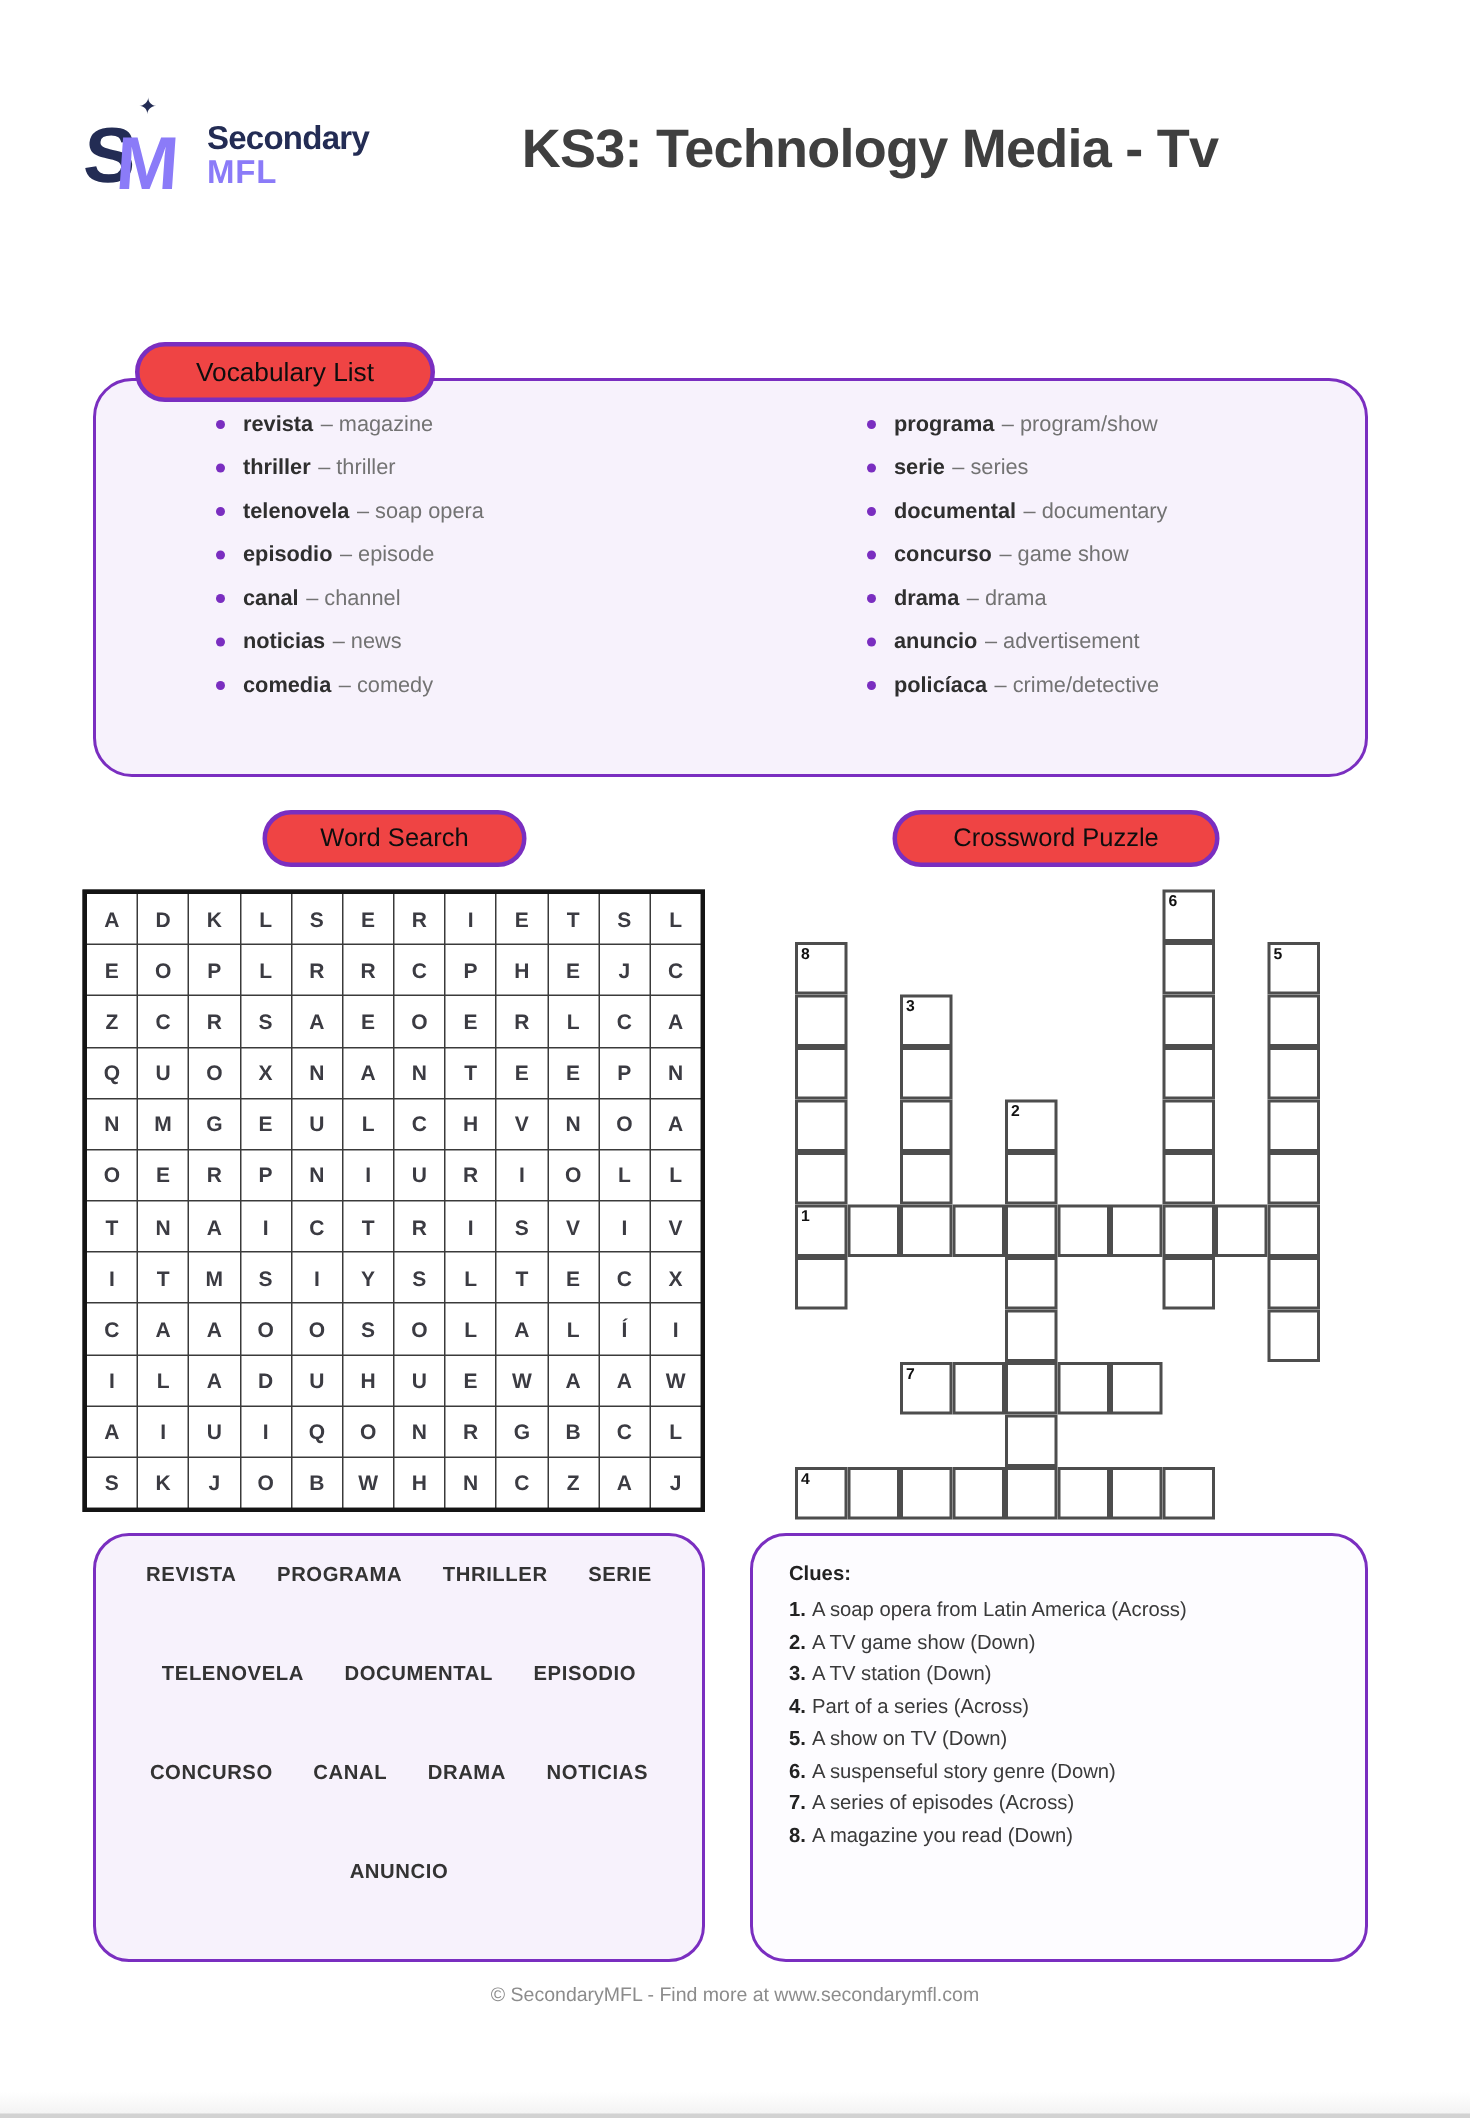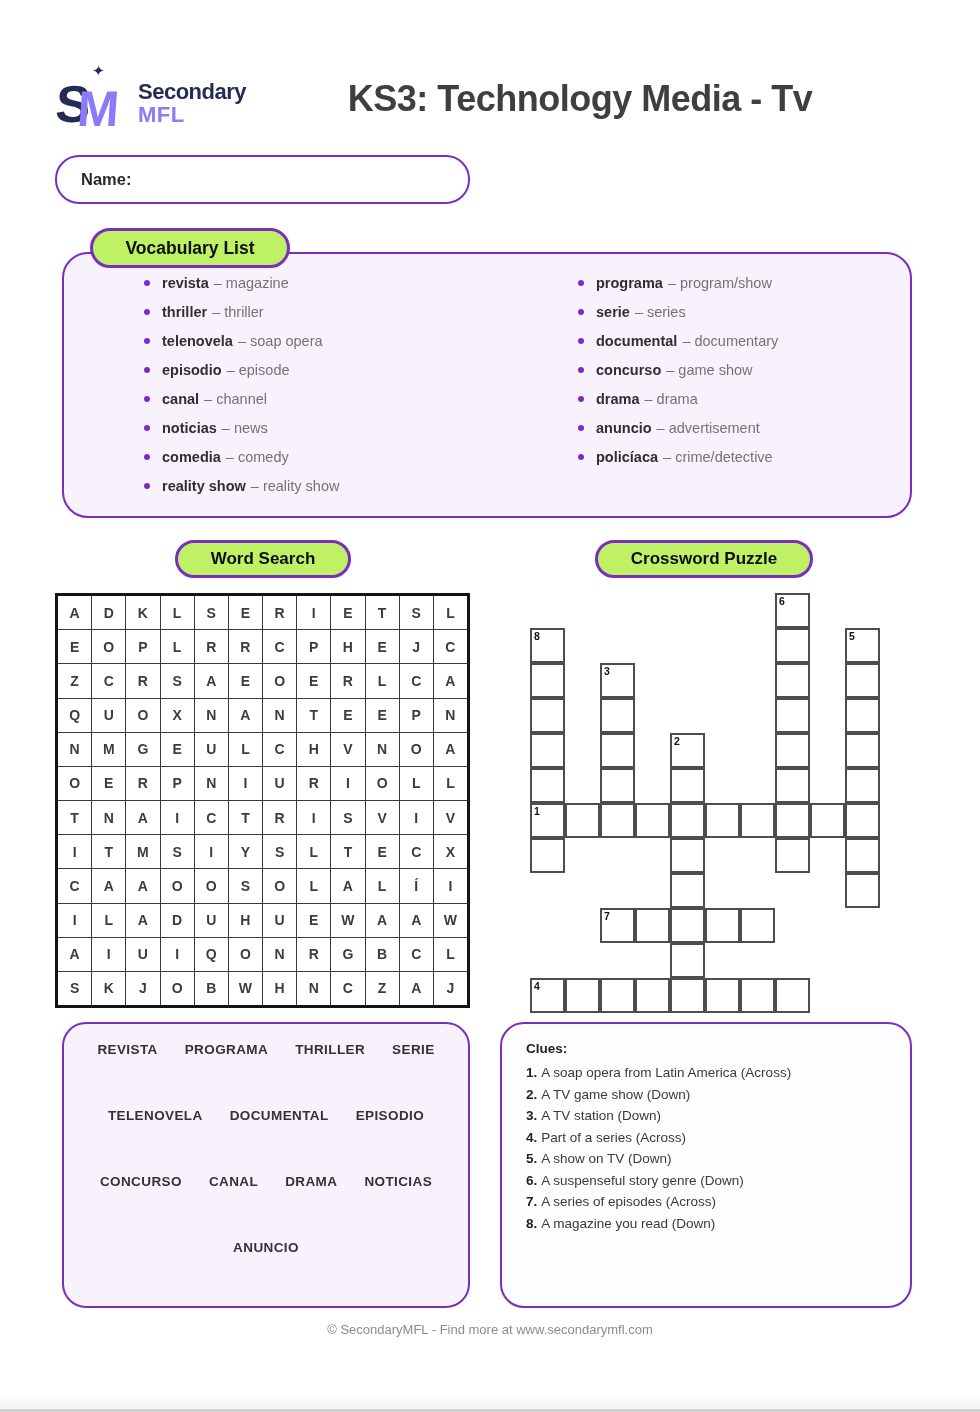--- a/index.html
+++ b/index.html
@@ -28,21 +28,21 @@
   .brand-bottom{font-size:22px;font-weight:bold;color:var(--brand-purple);letter-spacing:0.5px;margin-top:1px;}
   h1.title{position:absolute;left:250px;top:78px;width:660px;text-align:center;font-size:36px;font-weight:bold;color:var(--title-gray);letter-spacing:-0.5px;}
 
   
   .field{position:absolute;top:155px;height:49px;border:2.5px solid var(--accent-purple);border-radius:24px;background:#fff;display:flex;align-items:center;}
   .name-field{left:55px;width:415px;}
   .date-field{left:500px;width:412px;}
   .field-label{font-size:16.5px;font-weight:bold;color:#2a2a33;padding-left:24px;}
 
   
-  .pill{position:absolute;background:#bef264;border:3px solid var(--accent-purple);border-radius:22px;display:flex;align-items:center;justify-content:center;font-weight:bold;color:#0e0e0e;z-index:2;}
+  .pill{position:absolute;background:#ef4444;border:3px solid var(--accent-purple);border-radius:22px;display:flex;align-items:center;justify-content:center;font-weight:normal;color:#0e0e0e;z-index:2;}
   .vocab-pill{left:90px;top:228px;width:200px;height:40px;font-size:17.5px;}
   .ws-pill{left:175px;top:540px;width:176px;height:38px;font-size:17px;}
   .cw-pill{left:595px;top:540px;width:218px;height:38px;font-size:17px;text-align:center;}
 
   
   .vocab-box{position:absolute;left:62px;top:252px;width:850px;height:266px;background:var(--panel-lavender);border:2.5px solid var(--accent-purple);border-radius:26px;}
   .vocab-col{position:absolute;top:14px;width:400px;}
   .vocab-col.left{left:80px;}
   .vocab-col.right{left:514px;}
   .vocab-item{height:29px;display:flex;align-items:center;}
@@ -87,23 +87,20 @@
       <span class="mono-m">M</span>
       <span class="sparkle">✦</span>
     </div>
     <div class="brand">
       <span class="brand-top">Secondary</span>
       <span class="brand-bottom">MFL</span>
     </div>
   </div>
   <h1 class="title">KS3: Technology Media - Tv</h1>
 
-  <div class="field name-field">
-    <span class="field-label">Name:</span>
-  </div>
 
   <div class="pill vocab-pill">Vocabulary List</div>
   <section class="vocab-box">
     <div class="vocab-col left">
         <div class="vocab-item">
           <span class="bullet"></span>
           <span class="term">revista</span>
           <span class="def">– magazine</span>
         </div>
         <div class="vocab-item">
@@ -128,25 +125,20 @@
         </div>
         <div class="vocab-item">
           <span class="bullet"></span>
           <span class="term">noticias</span>
           <span class="def">– news</span>
         </div>
         <div class="vocab-item">
           <span class="bullet"></span>
           <span class="term">comedia</span>
           <span class="def">– comedy</span>
-        </div>
-        <div class="vocab-item">
-          <span class="bullet"></span>
-          <span class="term">reality show</span>
-          <span class="def">– reality show</span>
         </div>
       </div>
     <div class="vocab-col right">
         <div class="vocab-item">
           <span class="bullet"></span>
           <span class="term">programa</span>
           <span class="def">– program/show</span>
         </div>
         <div class="vocab-item">
           <span class="bullet"></span>

